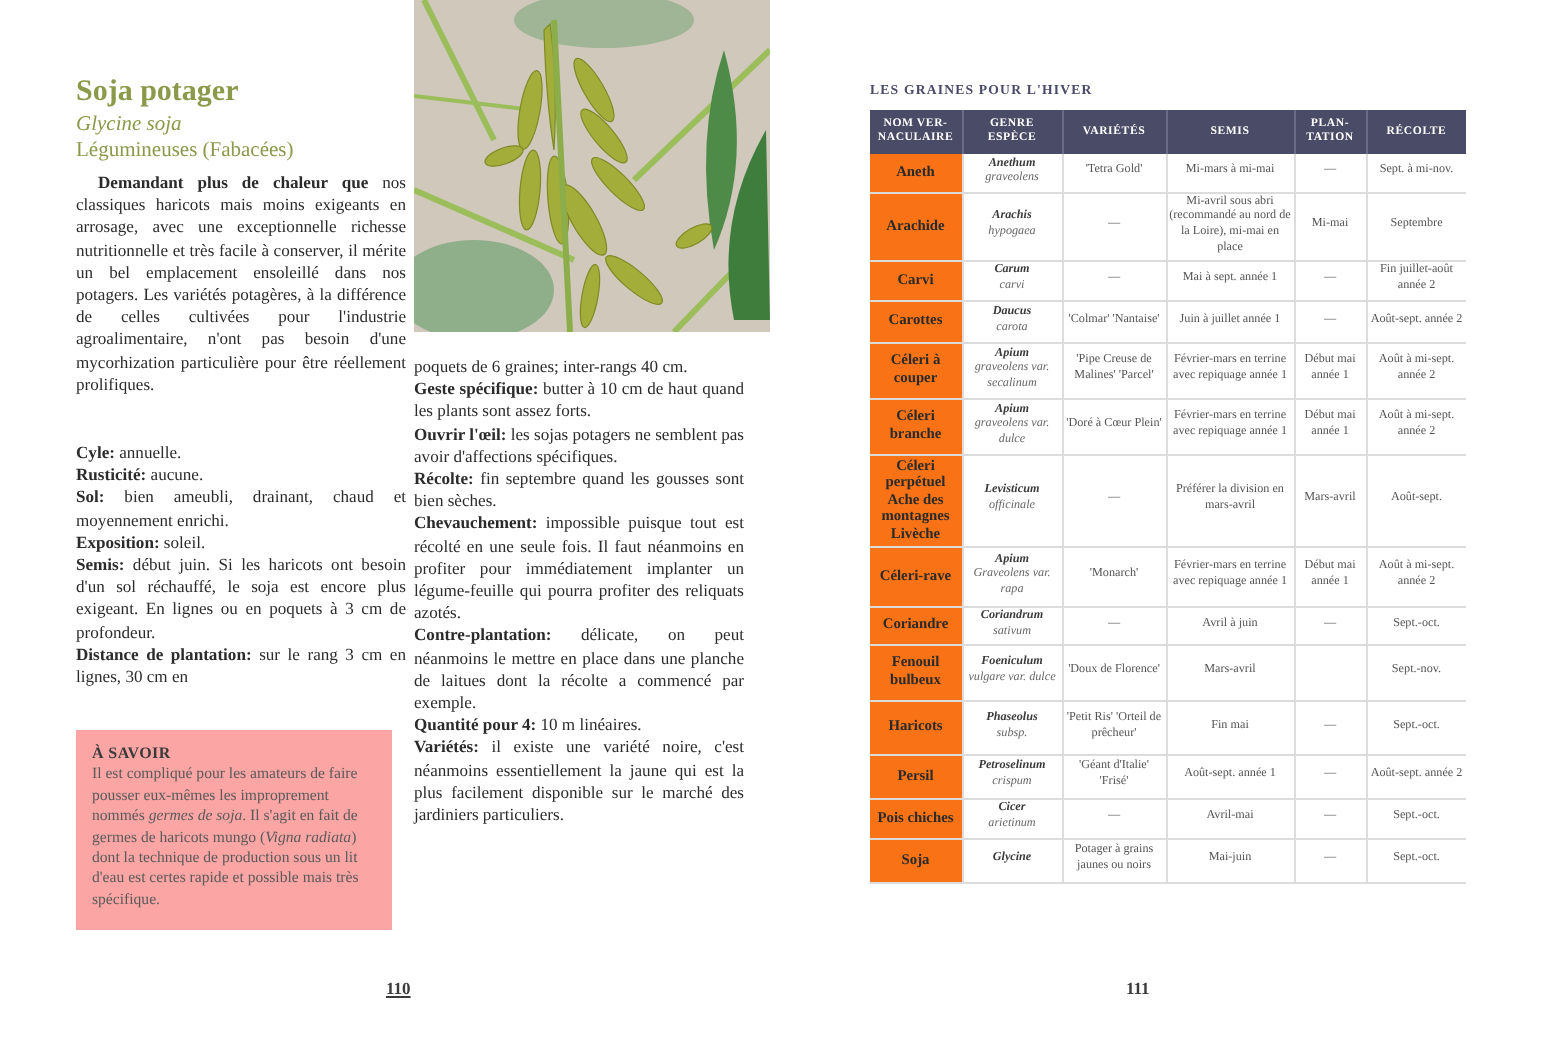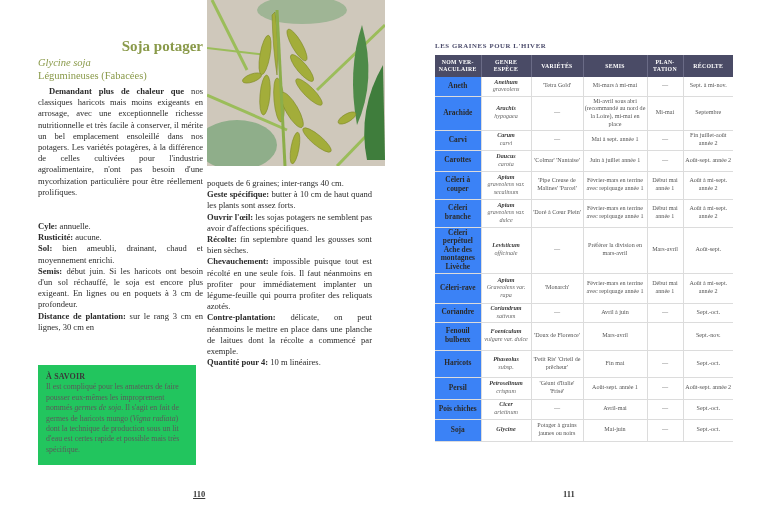--- a/index.html
+++ b/index.html
@@ -4,49 +4,49 @@
 <style>
   * { box-sizing: border-box; margin: 0; padding: 0; }
   html, body { width: 771px; height: 524px; background: #ffffff; overflow: hidden; }
   body { position: relative; font-family: "DejaVu Serif", "Liberation Serif", serif; color: #2b2b2b; }
 
   .page { position: absolute; top: 0; height: 524px; }
   .page-left { left: 0; width: 385px; }
 
   
   .title-block { position: absolute; left: 38px; top: 38px; width: 165px; }
-  .title { font-family: "Liberation Serif", serif; font-weight: bold; font-size: 15px; color: #8a9a4a; line-height: 17px; text-align: right; }
+  .title { font-family: "Liberation Serif", serif; font-weight: bold; font-size: 15px; color: #8a9a4a; line-height: 17px; }
   .latin { font-family: "Liberation Serif", serif; font-style: italic; font-size: 10.5px; color: #8a9a4a; line-height: 13px; margin-top: 1px; }
   .family { font-family: "Liberation Serif", serif; font-size: 10.5px; color: #8a9a4a; line-height: 13px; }
 
   .intro { position: absolute; left: 38px; top: 86px; width: 165px; font-family: "Liberation Serif", serif; font-size: 8.55px; line-height: 11.2px; text-align: justify; hyphens: auto; }
   .intro .lead { font-weight: bold; margin-left: 11px; }
 
   .specs-left { position: absolute; left: 38px; top: 221px; width: 165px; font-family: "Liberation Serif", serif; font-size: 8.55px; line-height: 11.2px; text-align: justify; }
   .specs-right { position: absolute; left: 207px; top: 178px; width: 165px; font-family: "Liberation Serif", serif; font-size: 8.55px; line-height: 11.2px; text-align: justify; }
   .spec b { font-weight: bold; }
 
   .photo { position: absolute; left: 207px; top: 0; width: 178px; height: 166px; overflow: hidden; background: linear-gradient(135deg, #c9c4b6 0%, #d6cfc2 35%, #b9b3a4 60%, #a8b39a 100%); }
 
-  .savoir { position: absolute; left: 38px; top: 365px; width: 158px; height: 100px; background: #22c55e; padding: 7px 8px 4px 8px; font-family: "Liberation Serif", serif; font-size: 7.8px; line-height: 10.4px; color: #5a5a5a; }
+  .savoir { position: absolute; left: 38px; top: 365px; width: 158px; height: 100px; background: #fca5a5; padding: 7px 8px 4px 8px; font-family: "Liberation Serif", serif; font-size: 7.8px; line-height: 10.4px; color: #5a5a5a; }
   .savoir-title { font-weight: bold; color: #3a3a3a; font-size: 8px; letter-spacing: 0.2px; }
 
   .page-num { position: absolute; top: 489px; font-family: "Liberation Serif", serif; font-weight: bold; font-size: 8.5px; color: #3a3a3a; }
   .pn-left { left: 193px; text-decoration: underline; }
   .pn-right { left: 563px; }
 
   
   .section-title { position: absolute; left: 435px; top: 42px; font-family: "Liberation Serif", serif; font-weight: bold; font-size: 6.8px; color: #4a4a6a; letter-spacing: 0.6px; text-transform: uppercase; }
 
   table.grains { position: absolute; left: 435px; top: 55px; width: 298px; border-collapse: collapse; font-family: "Liberation Serif", serif; }
   table.grains th { background: #4a4b66; color: #ffffff; font-size: 5.8px; font-weight: bold; line-height: 7px; padding: 3px 1px; text-align: center; border-right: 1px solid #6a6b86; letter-spacing: 0.3px; height: 22px; }
   table.grains th:last-child { border-right: none; }
   table.grains td { font-size: 6.1px; line-height: 7.6px; text-align: center; vertical-align: middle; color: #555; border-bottom: 1px solid #dcdcdc; border-right: 1px solid #dcdcdc; padding: 1px 1px; }
   table.grains td:last-child { border-right: none; }
-  table.grains td.name { background: #3b82f6; color: #2a2a2a; font-weight: bold; font-size: 7.4px; line-height: 8.6px; }
+  table.grains td.name { background: #f97316; color: #2a2a2a; font-weight: bold; font-size: 7.4px; line-height: 8.6px; }
   table.grains td.genus i { display: block; }
   table.grains td.genus .g { font-weight: bold; font-style: italic; color: #3a3a3a; }
   table.grains td.genus .s { font-style: italic; color: #666; }
   .col-name { width: 46px; }
   .col-genus { width: 50px; }
   .col-var { width: 52px; }
   .col-semis { width: 64px; }
   .col-plant { width: 36px; }
   .col-rec { width: 50px; }
 </style>
@@ -59,20 +59,21 @@
     <div class="latin">Glycine soja</div>
     <div class="family">Légumineuses (Fabacées)</div>
   </div>
 
   <div class="intro"><span class="lead">Demandant plus de chaleur que</span><span> nos classiques haricots mais moins exigeants en arrosage, avec une exceptionnelle richesse nutritionnelle et très facile à conserver, il mérite un bel emplacement ensoleillé dans nos potagers. Les variétés potagères, à la différence de celles cultivées pour l'industrie agroalimentaire, n'ont pas besoin d'une mycorhization particulière pour être réellement prolifiques.</span></div>
 
   <div class="specs-left">
     <div class="spec"><b>Cyle:</b><span> annuelle.</span></div>
     <div class="spec"><b>Rusticité:</b><span> aucune.</span></div>
     <div class="spec"><b>Sol:</b><span> bien ameubli, drainant, chaud et moyennement enrichi.</span></div>
+    <div class="spec"><b>Exposition:</b><span> soleil.</span></div>
     <div class="spec"><b>Semis:</b><span> début juin. Si les haricots ont besoin d'un sol réchauffé, le soja est encore plus exigeant. En lignes ou en poquets à 3 cm de profondeur.</span></div>
     <div class="spec"><b>Distance de plantation:</b><span> sur le rang 3 cm en lignes, 30 cm en</span></div>
   </div>
 
   <div class="photo">
     <svg width="178" height="166" viewBox="0 0 178 166">
       <rect width="178" height="166" fill="#cfc8bb"></rect>
       <ellipse cx="30" cy="145" rx="40" ry="25" fill="#8fae8a"></ellipse>
       <ellipse cx="95" cy="10" rx="45" ry="14" fill="#9fb595"></ellipse>
       <path d="M5 0 L40 70" stroke="#9bbd5a" stroke-width="3" fill="none"></path>
@@ -101,20 +102,21 @@
   </div>
 
   <div class="specs-right">
     <div class="spec">poquets de 6 graines; inter-rangs 40 cm.</div>
     <div class="spec"><b>Geste spécifique:</b><span> butter à 10 cm de haut quand les plants sont assez forts.</span></div>
     <div class="spec"><b>Ouvrir l'œil:</b><span> les sojas potagers ne semblent pas avoir d'affections spécifiques.</span></div>
     <div class="spec"><b>Récolte:</b><span> fin septembre quand les gousses sont bien sèches.</span></div>
     <div class="spec"><b>Chevauchement:</b><span> impossible puisque tout est récolté en une seule fois. Il faut néanmoins en profiter pour immédiatement implanter un légume-feuille qui pourra profiter des reliquats azotés.</span></div>
     <div class="spec"><b>Contre-plantation:</b><span> délicate, on peut néanmoins le mettre en place dans une planche de laitues dont la récolte a commencé par exemple.</span></div>
     <div class="spec"><b>Quantité pour 4:</b><span> 10 m linéaires.</span></div>
+    <div class="spec"><b>Variétés:</b><span> il existe une variété noire, c'est néanmoins essentiellement la jaune qui est la plus facilement disponible sur le marché des jardiniers particuliers.</span></div>
   </div>
 
   <div class="savoir">
     <div class="savoir-title">À SAVOIR</div>
     <div><span>Il est compliqué pour les amateurs de faire pousser eux-mêmes les improprement nommés </span><i>germes de soja</i><span>. Il s'agit en fait de germes de haricots mungo (</span><i>Vigna radiata</i><span>) dont la technique de production sous un lit d'eau est certes rapide et possible mais très spécifique.</span></div>
   </div>
 
   <div class="page-num pn-left">110</div>
 </div>
 

